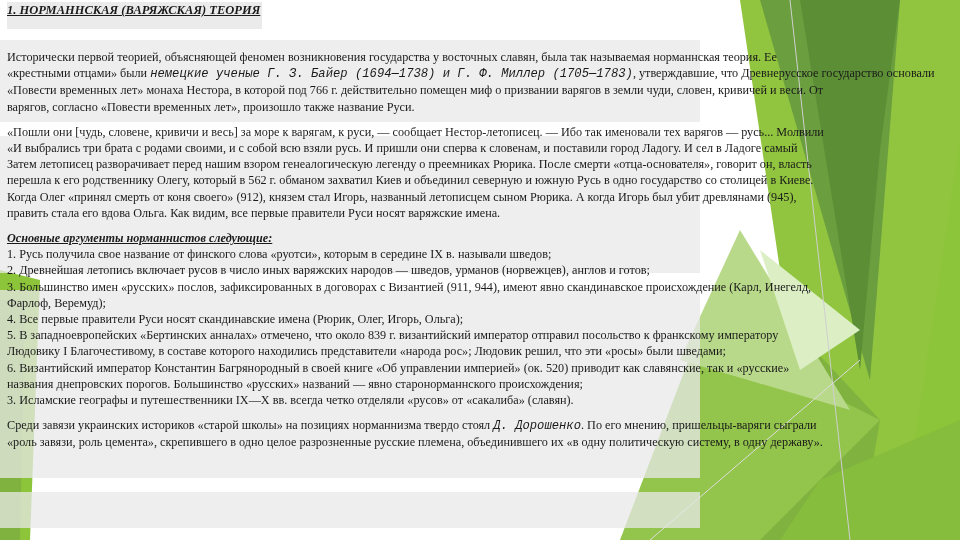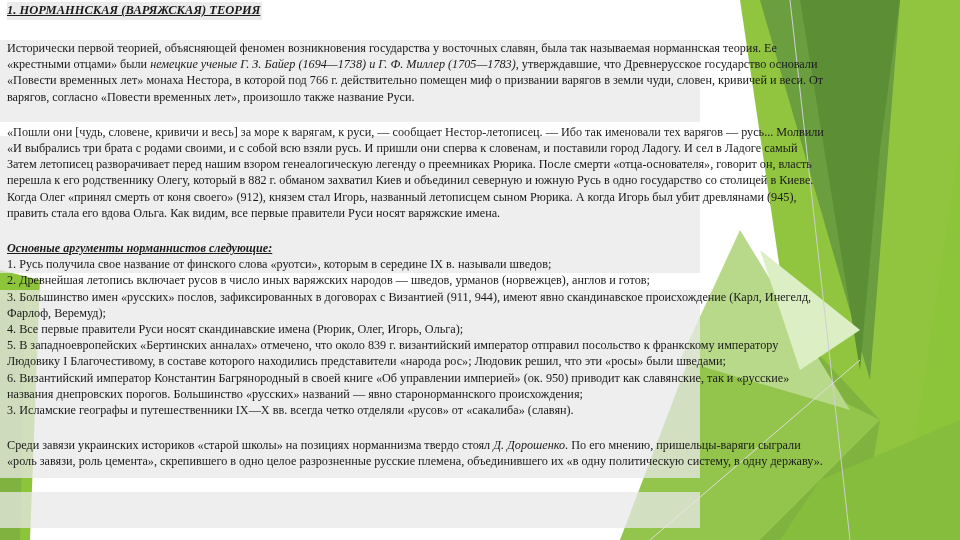--- a/index.html
+++ b/index.html
@@ -13,26 +13,26 @@
     .textbox {
       position: absolute; left: 0; top: 0; width: 960px; height: 540px; z-index: 1;
       box-sizing: border-box; padding: 2px 0 0 7px;
       font-size: 12.2px; line-height: 16.2px;
     }
     .gray-band {
       position: absolute; left: 0; width: 700px; background: rgba(232,232,232,0.75); z-index: 0;
     }
     .title {
       font-weight: bold; font-style: italic; text-decoration: underline;
-      font-size: 12.5px; height: 18px; margin-bottom: 20px;
+      font-size: 12.5px; height: 27px; margin-bottom: 20px;
       background: rgba(230,230,230,0.8); display: inline-block; padding-right: 2px;
     }
-    .para { margin: 0 0 19px 0; white-space: nowrap; }
+    .para { margin: 0 0 9px 0; white-space: nowrap; }
     .line { display: block; white-space: nowrap; }
-    .ital { font-style: italic; }
+    .ital { font-style: italic; font-family: Liberation Mono, monospace; }
     .bold-ital { font-weight: bold; font-style: italic; text-decoration: underline; }
   </style>
 </head>
 <body>
 
 <svg class="bg" width="960" height="540" viewBox="0 0 960 540">
   <rect x="0" y="0" width="960" height="540" fill="#ffffff"></rect>
   <polygon points="900,0 960,0 960,540 880,540" fill="#8cc43a"></polygon>
   <polygon points="740,0 960,0 960,140 900,540 820,540" fill="#91c53f"></polygon>
   <polygon points="760,0 900,0 870,380" fill="#6b9e3f"></polygon>
@@ -60,35 +60,35 @@
     <span class="line">Исторически первой теорией, объясняющей феномен возникновения государства у восточных славян, была так называемая норманнская теория. Ее</span>
     <span class="line"><span>«крестными отцами» были </span><span class="ital">немецкие ученые Г. З. Байер (1694—1738) и Г. Ф. Миллер (1705—1783)</span><span>, утверждавшие, что Древнерусское государство основали</span></span>
     <span class="line">«Повести временных лет» монаха Нестора, в которой под 766 г. действительно помещен миф о призвании варягов в земли чуди, словен, кривичей и веси. От</span>
     <span class="line">варягов, согласно «Повести временных лет», произошло также название Руси.</span>
   </div>
 
   <div class="para">
     <span class="line">«Пошли они [чудь, словене, кривичи и весь] за море к варягам, к руси, — сообщает Нестор-летописец. — Ибо так именовали тех варягов — русь... Молвили</span>
     <span class="line">«И выбрались три брата с родами своими, и с собой всю взяли русь. И пришли они сперва к словенам, и поставили город Ладогу. И сел в Ладоге самый</span>
     <span class="line">Затем летописец разворачивает перед нашим взором генеалогическую легенду о преемниках Рюрика. После смерти «отца-основателя», говорит он, власть</span>
-    <span class="line">перешла к его родственнику Олегу, который в 882 г. обманом захватил Киев и объединил северную и южную Русь в одно государство со столицей в Киеве.</span>
+    <span class="line">перешла к его родственнику Олегу, который в 562 г. обманом захватил Киев и объединил северную и южную Русь в одно государство со столицей в Киеве.</span>
     <span class="line">Когда Олег «принял смерть от коня своего» (912), князем стал Игорь, названный летописцем сыном Рюрика. А когда Игорь был убит древлянами (945),</span>
     <span class="line">править стала его вдова Ольга. Как видим, все первые правители Руси носят варяжские имена.</span>
   </div>
 
   <div class="para">
     <span class="line bold-ital">Основные аргументы норманнистов следующие:</span>
     <span class="line">1. Русь получила свое название от финского слова «руотси», которым в середине IX в. называли шведов;</span>
     <span class="line">2. Древнейшая летопись включает русов в число иных варяжских народов — шведов, урманов (норвежцев), англов и готов;</span>
     <span class="line">3. Большинство имен «русских» послов, зафиксированных в договорах с Византией (911, 944), имеют явно скандинавское происхождение (Карл, Инегелд,</span>
     <span class="line">Фарлоф, Веремуд);</span>
     <span class="line">4. Все первые правители Руси носят скандинавские имена (Рюрик, Олег, Игорь, Ольга);</span>
     <span class="line">5. В западноевропейских «Бертинских анналах» отмечено, что около 839 г. византийский император отправил посольство к франкскому императору</span>
     <span class="line">Людовику I Благочестивому, в составе которого находились представители «народа рос»; Людовик решил, что эти «росы» были шведами;</span>
-    <span class="line">6. Византийский император Константин Багрянородный в своей книге «Об управлении империей» (ок. 950) приводит как славянские, так и «русские»</span>
+    <span class="line">6. Византийский император Константин Багрянородный в своей книге «Об управлении империей» (ок. 520) приводит как славянские, так и «русские»</span>
     <span class="line">названия днепровских порогов. Большинство «русских» названий — явно старонорманнского происхождения;</span>
     <span class="line">3. Исламские географы и путешественники IX—X вв. всегда четко отделяли «русов» от «сакалиба» (славян).</span>
   </div>
 
   <div class="para">
     <span class="line"><span>Среди завязи украинских историков «старой школы» на позициях норманнизма твердо стоял </span><span class="ital">Д. Дорошенко</span><span>. По его мнению, пришельцы-варяги сыграли</span></span>
     <span class="line">«роль завязи, роль цемента», скрепившего в одно целое разрозненные русские племена, объединившего их «в одну политическую систему, в одну державу».</span>
   </div>
 </div>
 

